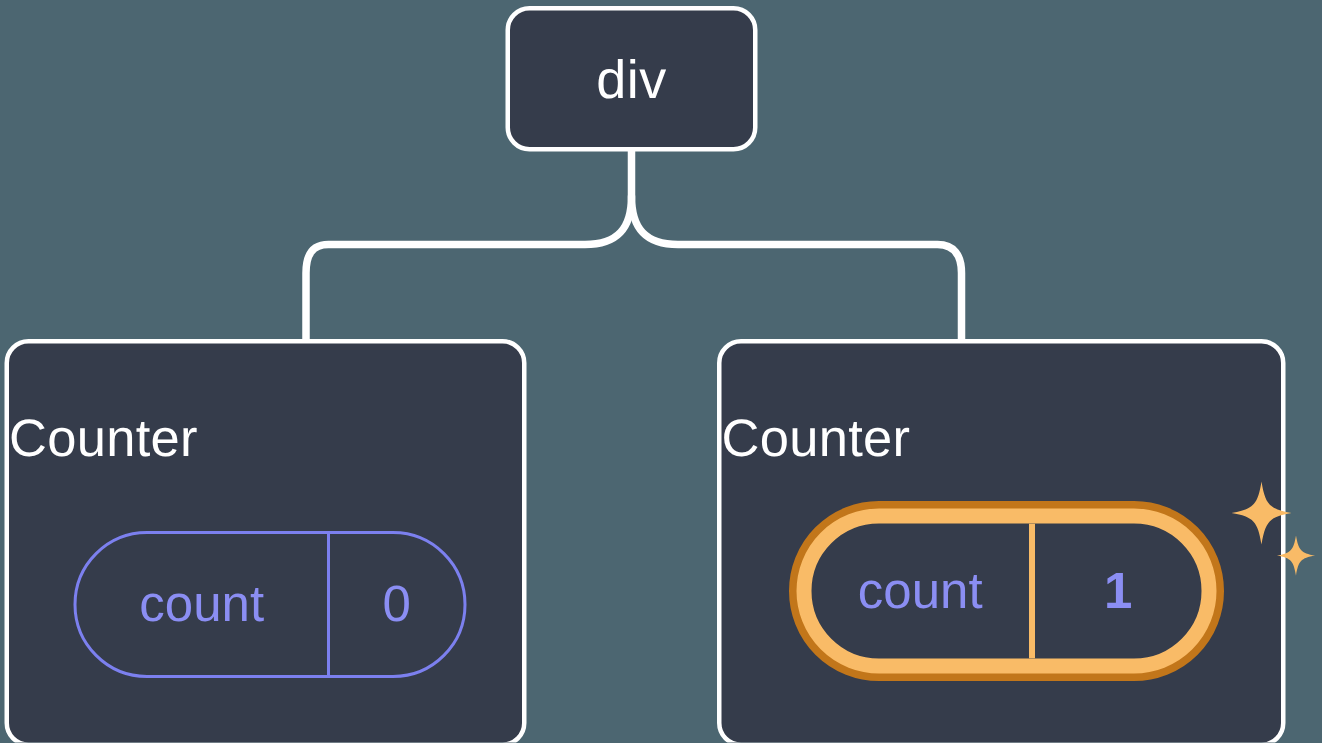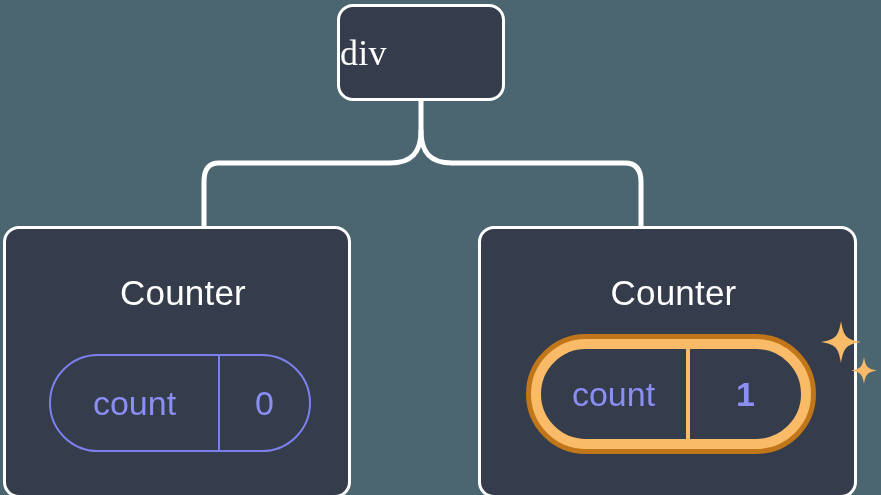--- a/index.html
+++ b/index.html
@@ -34,45 +34,43 @@
     box-sizing: border-box;
   }
 
   .root-box {
     left: 337px;
     top: 4px;
     width: 168px;
     height: 97px;
     display: flex;
     align-items: center;
-    justify-content: flex-start;
-    font-family: Liberation Serif, serif;
+    justify-content: center;
   }
   .root-label {
     color: #ffffff;
     font-size: 36px;
     font-weight: 300;
     letter-spacing: 0.3px;
   }
 
   .child-box {
     top: 226px;
     height: 272px;
     border-bottom-left-radius: 16px;
     border-bottom-right-radius: 16px;
   }
   .child-left  { left: 3px;   width: 348px; }
   .child-right { left: 478px; width: 379px; }
 
   .child-title {
     position: absolute;
-    left: 12px;
+    left: 0;
     right: 0;
     top: 44px;
-    text-align: center;
     color: #ffffff;
     font-size: 35px;
     font-weight: 300;
     letter-spacing: 0.2px;
   }
 
   
   .pill {
     position: absolute;
     box-sizing: border-box;

